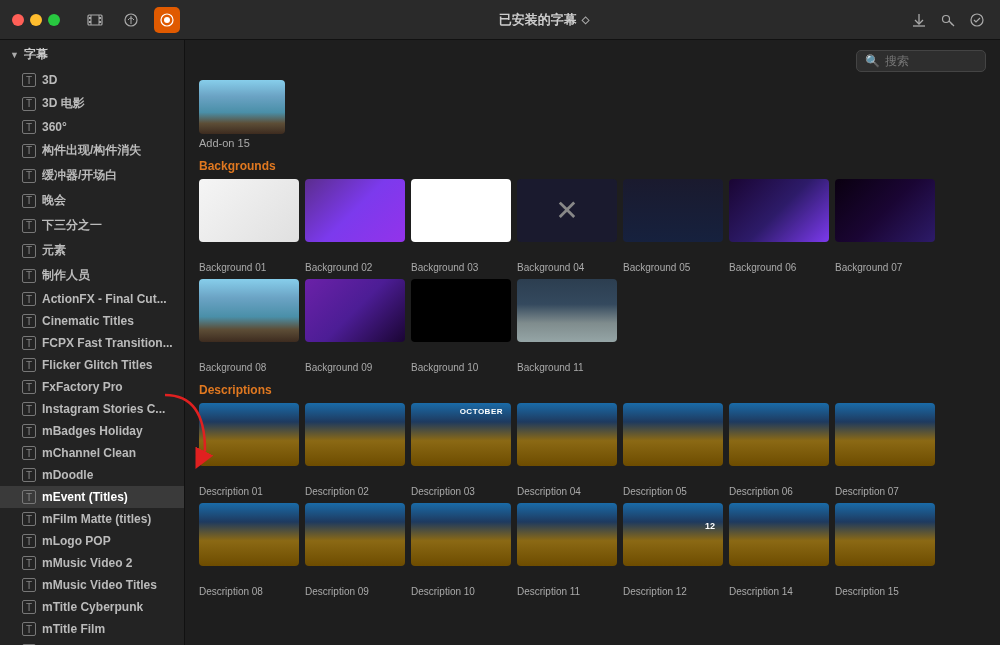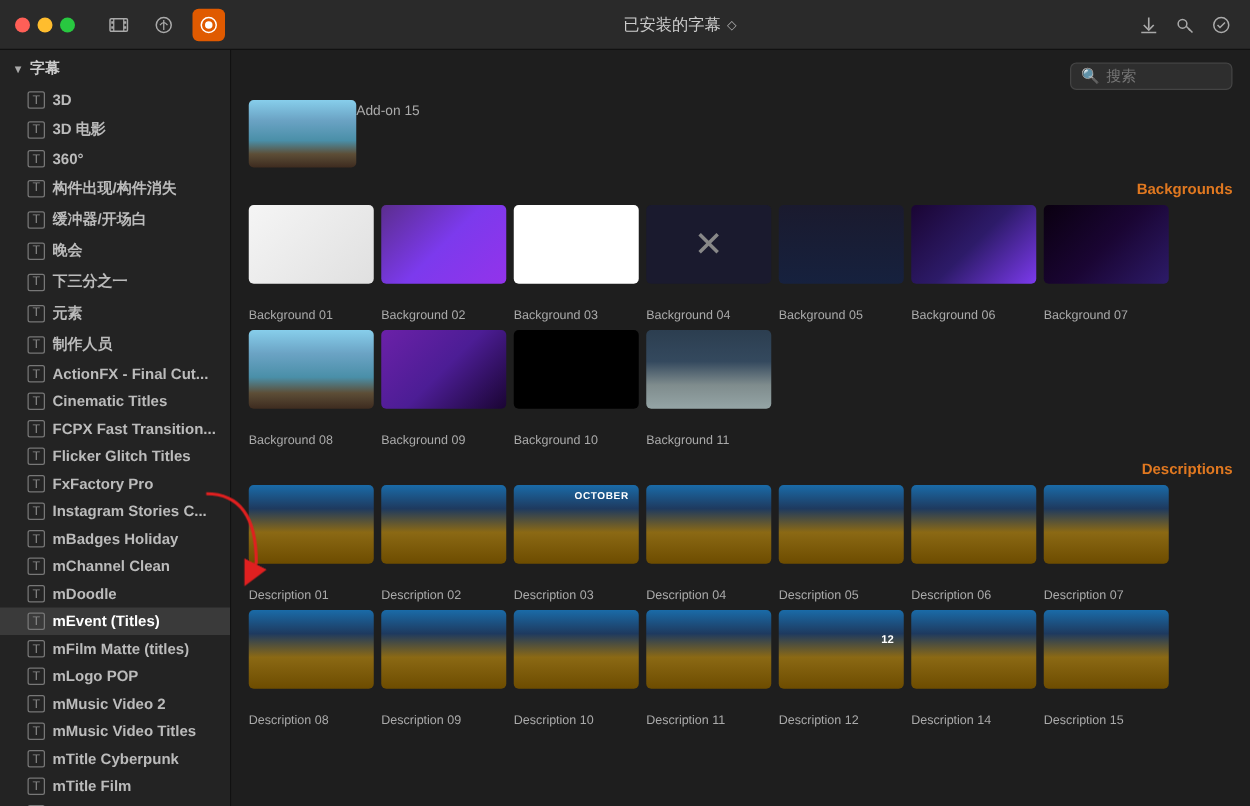--- a/index.html
+++ b/index.html
@@ -48,20 +48,21 @@
     }
     .titlebar-icon.active {
       background: #e05a00;
       color: #fff;
     }
     .titlebar-center {
       flex: 1;
       display: flex;
       align-items: center;
       justify-content: center;
+      font-weight: bold;
     }
     .header-title {
       font-size: 13px;
       color: #ccc;
       display: flex;
       align-items: center;
       gap: 5px;
     }
     .header-title .chevron {
       font-size: 10px;
@@ -161,20 +162,21 @@
       outline: none;
       color: #ccc;
       font-size: 12px;
       width: 100%;
     }
     .search-icon-char { color: #888; font-size: 12px; }
 
     
     .addon-item {
       display: flex;
+      flex-direction: column;
       align-items: flex-start;
       margin-bottom: 10px;
     }
     .addon-thumb {
       width: 86px; height: 54px;
       background: #333;
       border-radius: 4px;
       overflow: hidden;
       position: relative;
     }
@@ -183,21 +185,20 @@
       color: #aaa;
       margin-top: 3px;
     }
 
     
     .section-title {
       font-size: 12px;
       font-weight: 600;
       color: #e07820;
       margin: 8px 0 6px 0;
-      text-align: right;
     }
 
     
     .thumb-grid {
       display: flex;
       flex-wrap: wrap;
       gap: 6px;
       margin-bottom: 10px;
     }
     .thumb-item {

